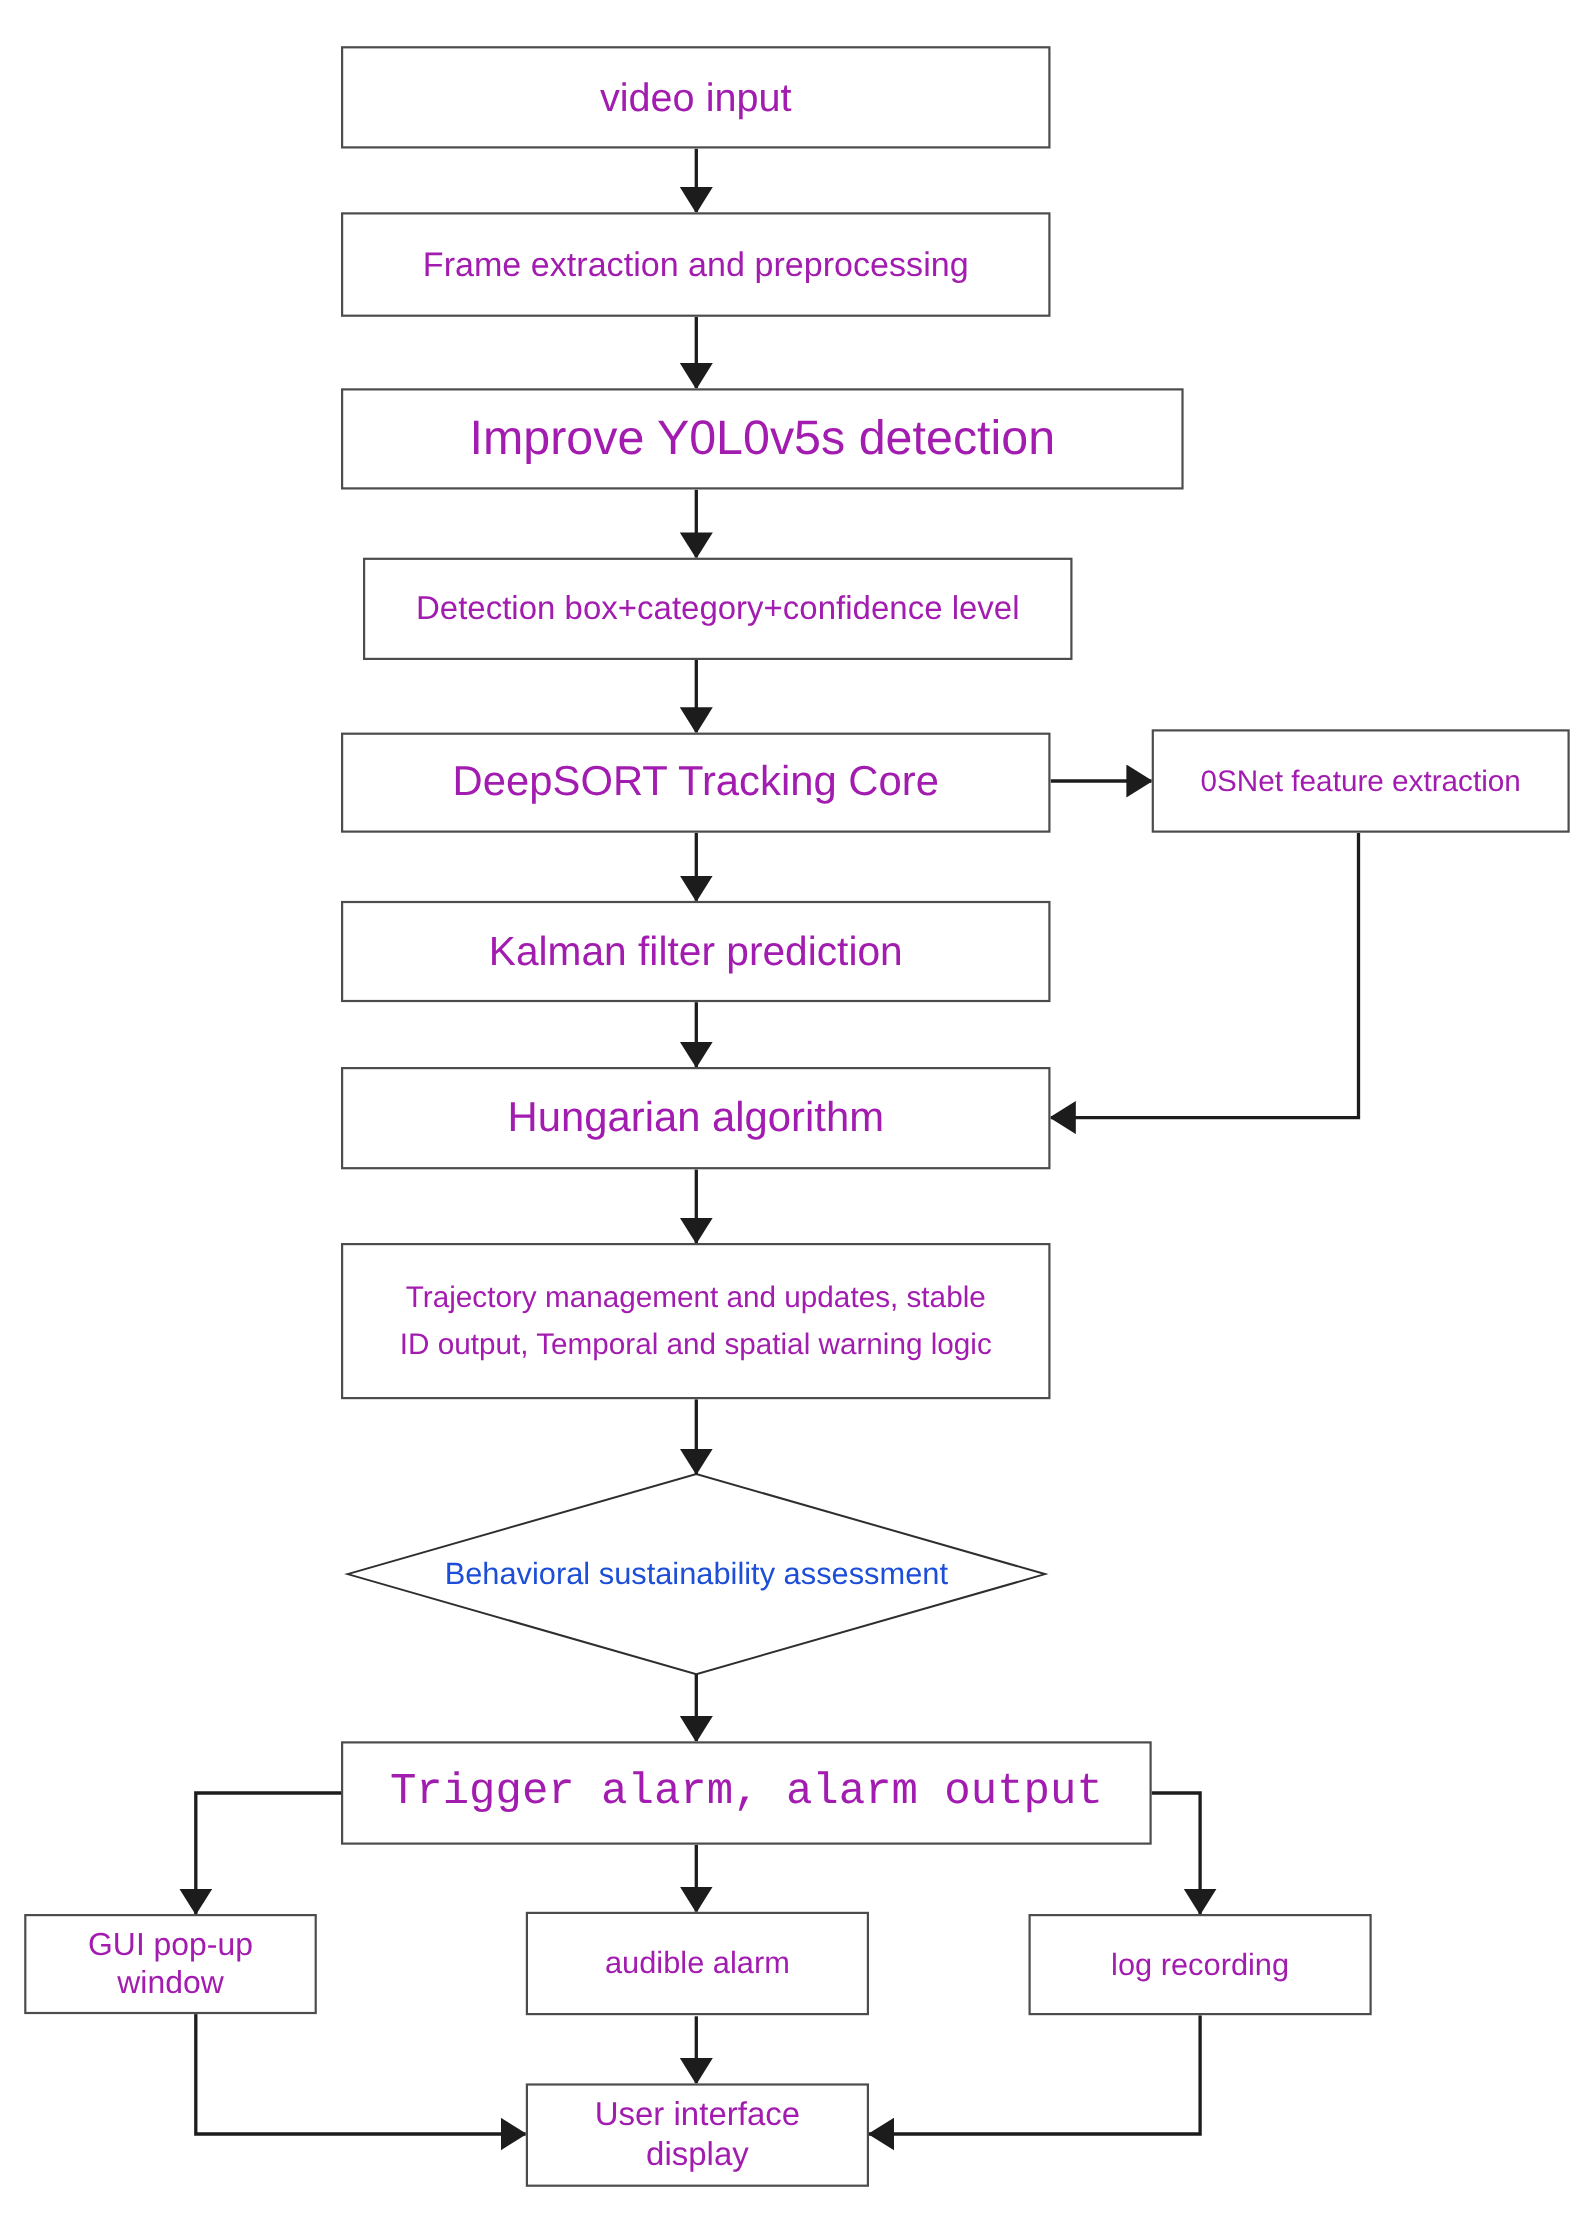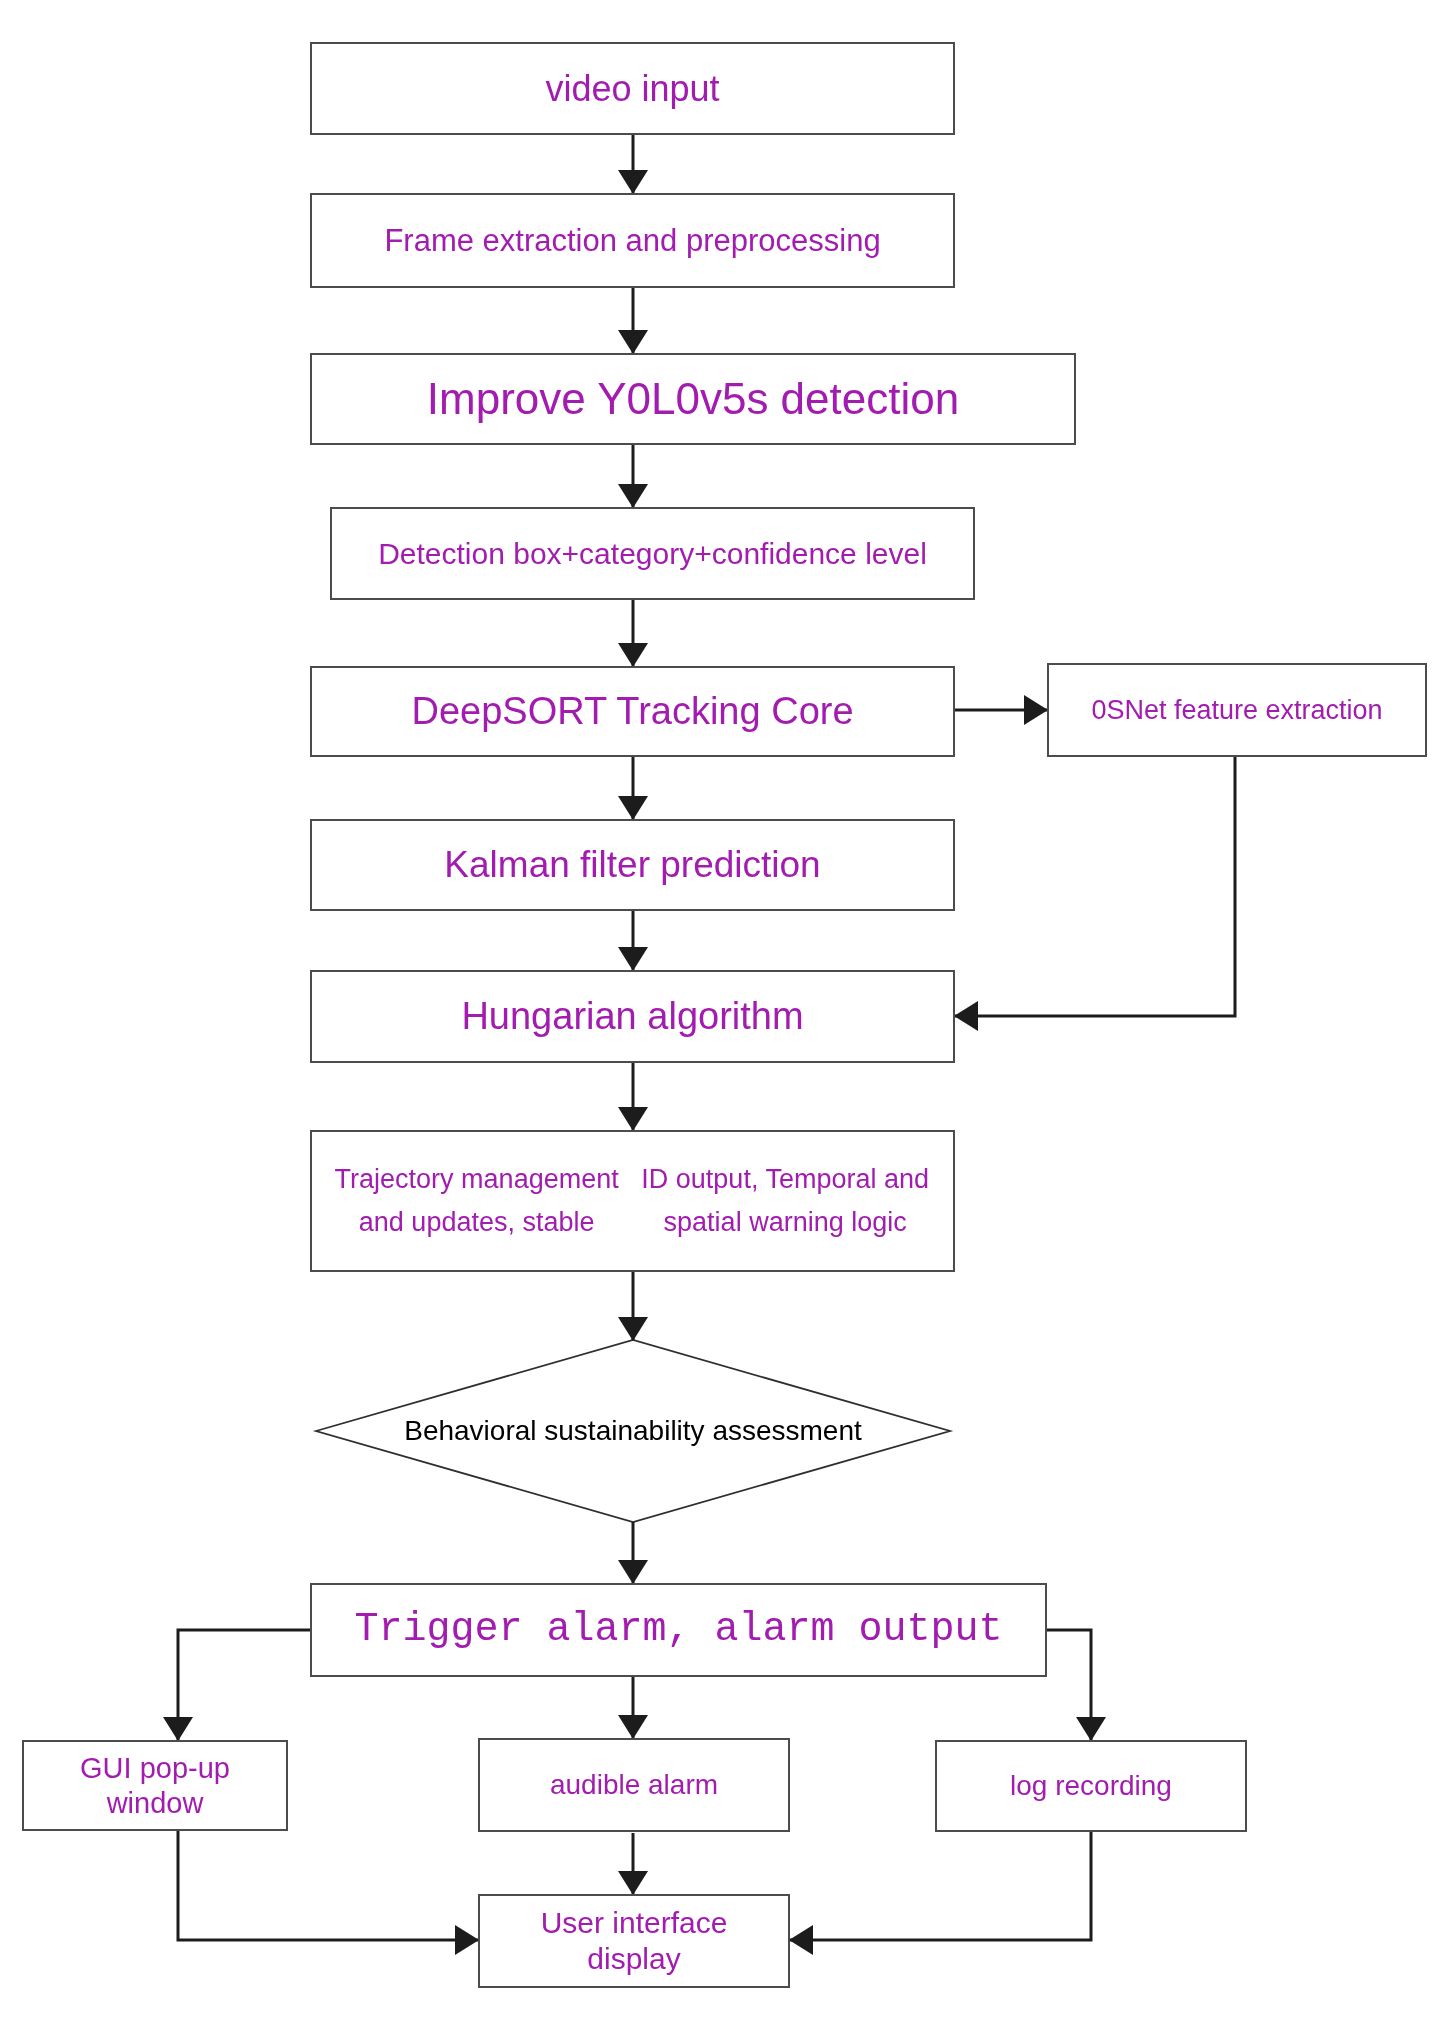--- a/index.html
+++ b/index.html
@@ -38,30 +38,31 @@
     align-items: center;
     justify-content: center;
     text-align: center;
     border: 2px solid #4c4c4c;
     background: #ffffff;
     color: #a21caf;
     line-height: 1.2;
     padding: 0 12px;
   }
   .node.multiline {
-    flex-direction: row;
+    flex-direction: column;
     line-height: 1.58;
+    text-align: right;
   }
   .floating-label {
     position: absolute;
     display: flex;
     align-items: center;
     justify-content: center;
     text-align: center;
-    color: #000000;
+    color: #1d4ed8;
     background: transparent;
     line-height: 1.1;
   }
 </style>
 </head>
 <body>
 
 <div id="stage">
 
   <svg id="wires" viewBox="0 0 1441 2018" xmlns="http://www.w3.org/2000/svg">

